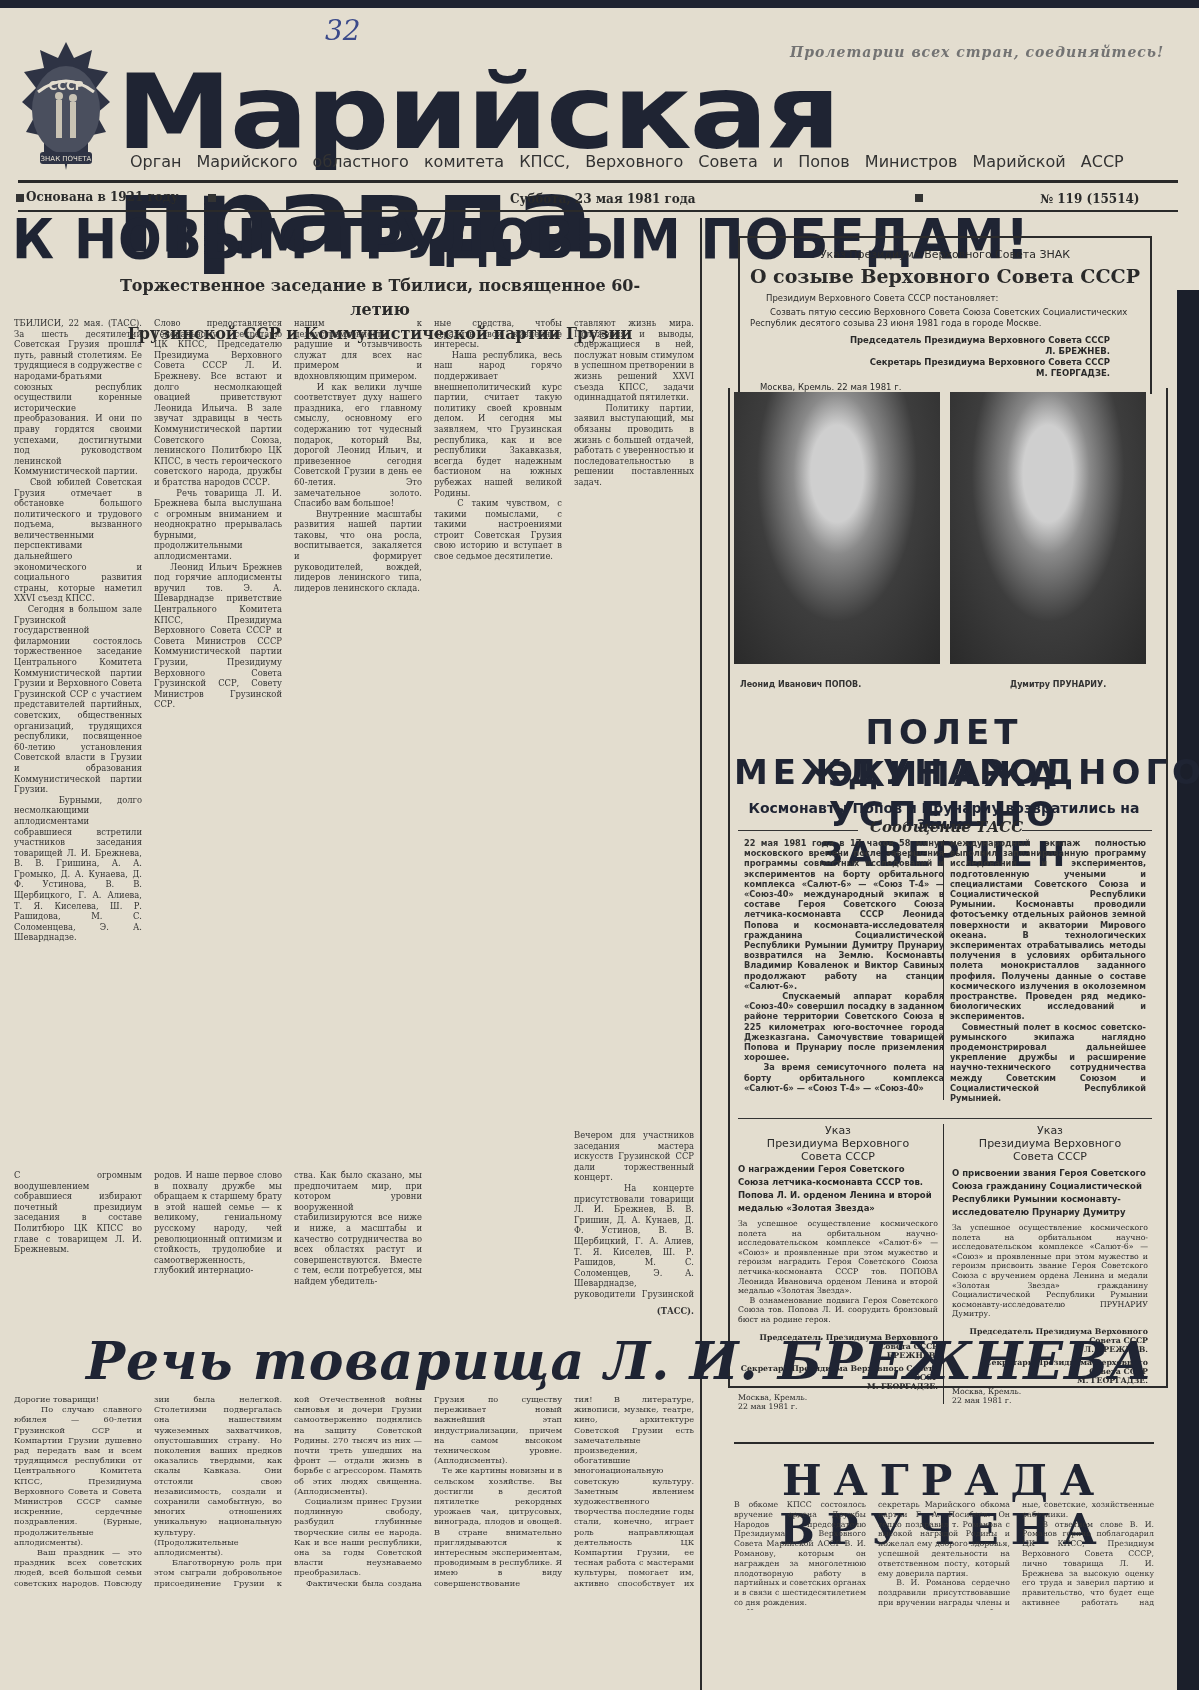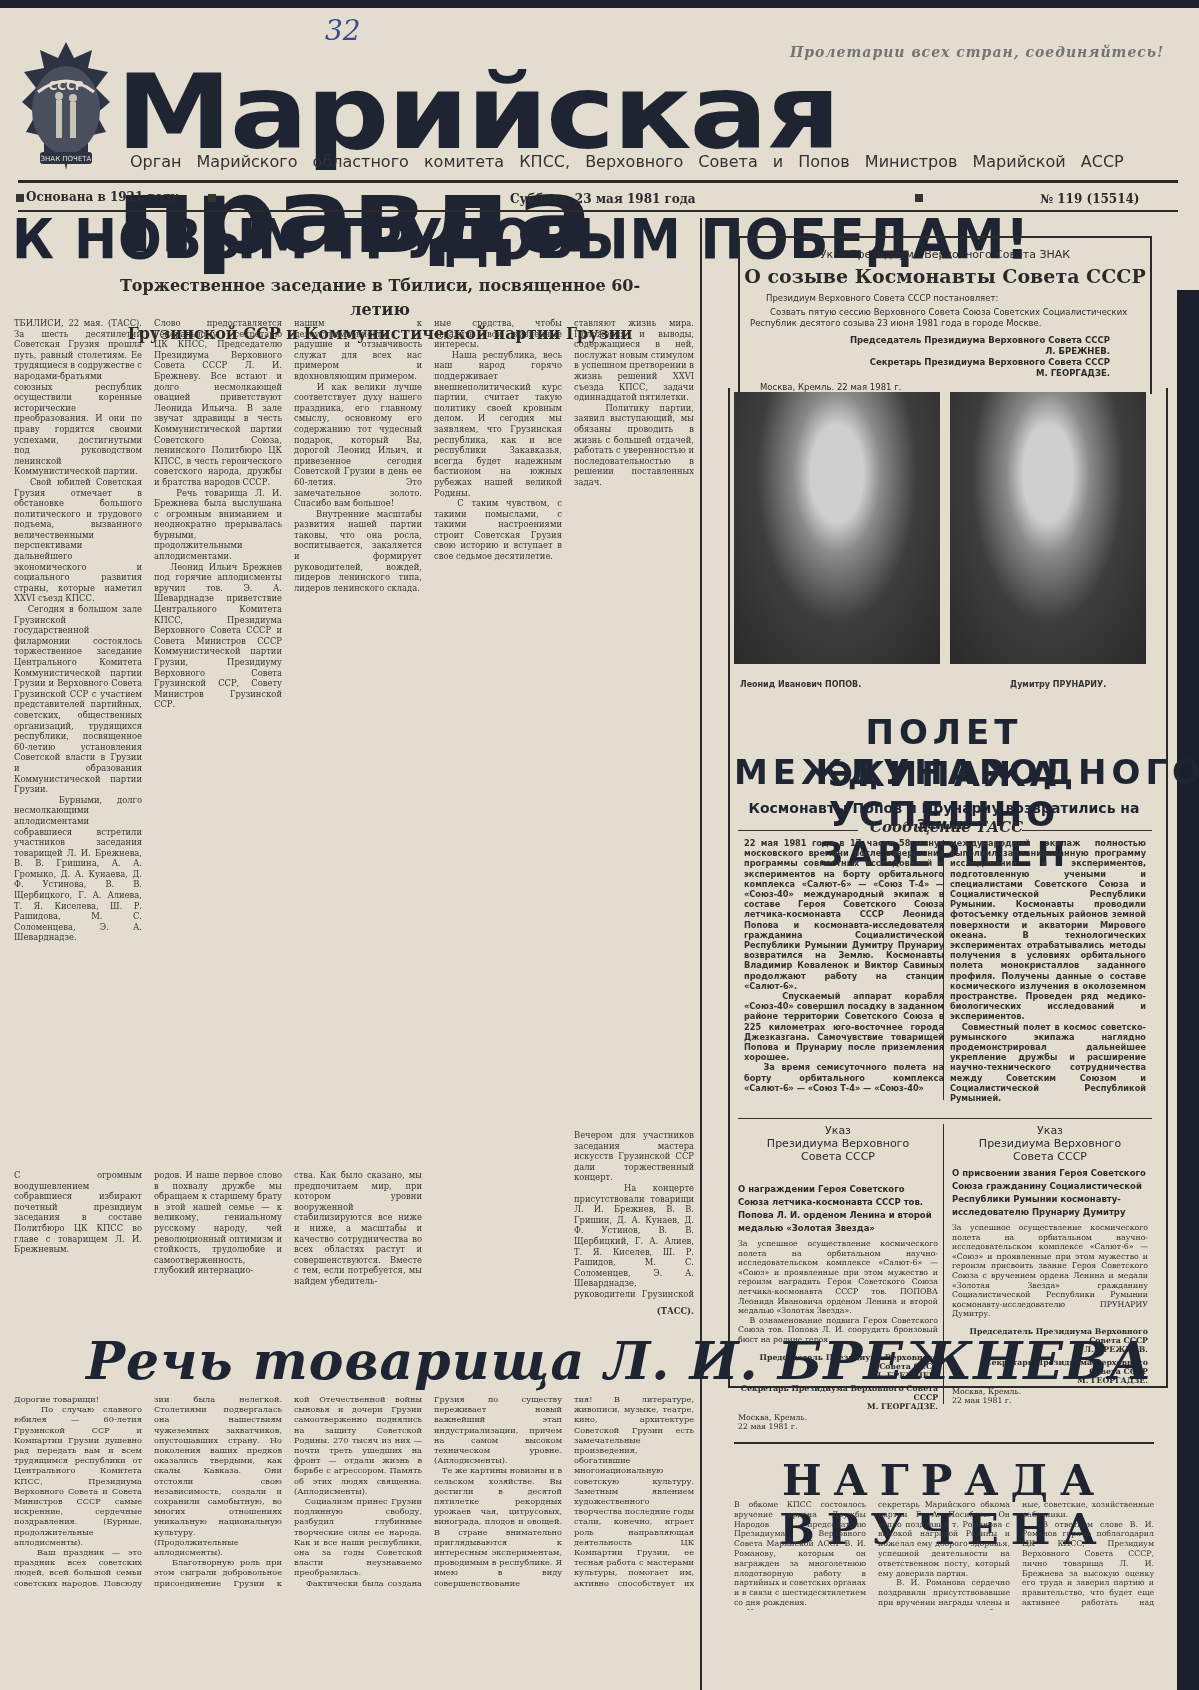--- a/index.html
+++ b/index.html
@@ -101,21 +101,21 @@
     <div class="col txt" style="left:560px;top:0;width:120px;height:170px;background:#e3ddcf">Вечером для участников заседания мастера искусств Грузинской ССР дали торжественный концерт.
    На концерте присутствовали товарищи Л. И. Брежнев, В. В. Гришин, Д. А. Кунаев, Д. Ф. Устинов, В. В. Щербицкий, Г. А. Алиев, Т. Я. Киселев, Ш. Р. Рашидов, М. С. Соломенцев, Э. А. Шеварднадзе, руководители Грузинской ССР, члены делегаций.
    В концерте, который прошел с большим успехом, приняли участие художественные коллективы Москвы, Ленинграда, всех союзных республик.</div>
     <div class="col b" style="left:630px;top:176px;width:50px;text-align:right">(ТАСС).</div>
   </div>
 
   <div class="vline" style="left:700px;top:218px;height:1472px"></div>
 
   <div class="box" style="left:738px;top:236px;width:414px;height:158px;border-bottom:none">
     <div class="ukaz-top" style="font-size:11px;margin-top:10px">Указ Президиума Верховного Совета ЗНАК</div>
-    <div class="center b" style="font-size:19px;margin-top:4px;font-family:'DejaVu Serif',serif">О созыве Космонавты Совета СССР</div>
+    <div class="center b" style="font-size:19px;margin-top:4px;font-family:'DejaVu Serif',serif">О созыве Верховного Совета СССР</div>
     <div class="sans" style="font-size:8.5px;margin:6px 12px 0 26px">Президиум Верховного Совета СССР постановляет:</div>
     <div class="sans" style="font-size:8.5px;margin:4px 10px 0 10px;text-indent:20px;line-height:11px">Созвать пятую сессию Верховного Совета Союза Советских Социалистических Республик десятого созыва 23 июня 1981 года в городе Москве.</div>
     <div class="sans b right" style="font-size:8.5px;margin:6px 40px 0 0">Председатель Президиума Верховного Совета СССР</div>
     <div class="sans b right" style="font-size:8.5px;margin:1px 40px 0 0">Л. БРЕЖНЕВ.</div>
     <div class="sans b right" style="font-size:8.5px;margin:1px 40px 0 0">Секретарь Президиума Верховного Совета СССР</div>
     <div class="sans b right" style="font-size:8.5px;margin:1px 40px 0 0">М. ГЕОРГАДЗЕ.</div>
     <div class="sans" style="font-size:8.5px;margin:4px 0 0 20px">Москва, Кремль. 22 мая 1981 г.</div>
   </div>
 
   <div class="box" style="left:728px;top:388px;width:440px;height:1000px;border-top:none"></div>
@@ -140,21 +140,21 @@
   <div class="cols sans" style="left:950px;top:838px;width:196px;height:270px;font-size:8.2px;line-height:10.2px">
     <div class="txt b">международный экипаж полностью выполнил запланированную программу исследований и экспериментов, подготовленную учеными и специалистами Советского Союза и Социалистической Республики Румынии. Космонавты проводили фотосъемку отдельных районов земной поверхности и акватории Мирового океана. В технологических экспериментах отрабатывались методы получения в условиях орбитального полета монокристаллов заданного профиля. Получены данные о составе космического излучения в околоземном пространстве. Проведен ряд медико-биологических исследований и экспериментов.
    Совместный полет в космос советско-румынского экипажа наглядно продемонстрировал дальнейшее укрепление дружбы и расширение научно-технического сотрудничества между Советским Союзом и Социалистической Республикой Румынией.</div>
   </div>
   <div style="position:absolute;left:738px;top:1118px;width:414px;height:1px;background:#333"></div>
 
   <div style="position:absolute;left:738px;top:1124px;width:200px">
     <div class="sans center" style="font-size:11px">Указ</div>
     <div class="sans center" style="font-size:11px">Президиума Верховного</div>
     <div class="sans center" style="font-size:11px">Совета СССР</div>
-    <div class="sans b" style="font-size:8.5px;line-height:13px;margin-top:20px">О награждении Героя Советского Союза летчика-космонавта СССР тов. Попова Л. И. орденом Ленина и второй медалью «Золотая Звезда»</div>
+    <div class="sans b" style="font-size:8.5px;line-height:13px;margin-top:0">О награждении Героя Советского Союза летчика-космонавта СССР тов. Попова Л. И. орденом Ленина и второй медалью «Золотая Звезда»</div>
     <div class="txt" style="font-size:7.8px;line-height:9.6px;margin-top:4px;text-align:justify">За успешное осуществление космического полета на орбитальном научно-исследовательском комплексе «Салют-6» — «Союз» и проявленные при этом мужество и героизм наградить Героя Советского Союза летчика-космонавта СССР тов. ПОПОВА Леонида Ивановича орденом Ленина и второй медалью «Золотая Звезда».
    В ознаменование подвига Героя Советского Союза тов. Попова Л. И. соорудить бронзовый бюст на родине героя.</div>
     <div class="right b" style="font-size:7.8px;margin-top:8px">Председатель Президиума Верховного Совета СССР</div>
     <div class="right b" style="font-size:7.8px">Л. БРЕЖНЕВ.</div>
     <div class="right b" style="font-size:7.8px;margin-top:4px">Секретарь Президиума Верховного Совета СССР</div>
     <div class="right b" style="font-size:7.8px">М. ГЕОРГАДЗЕ.</div>
     <div style="font-size:7.8px;margin-top:2px">Москва, Кремль.</div>
     <div style="font-size:7.8px">22 мая 1981 г.</div>
   </div>
   <div class="vline" style="left:943px;top:1124px;height:280px;width:1px"></div>

